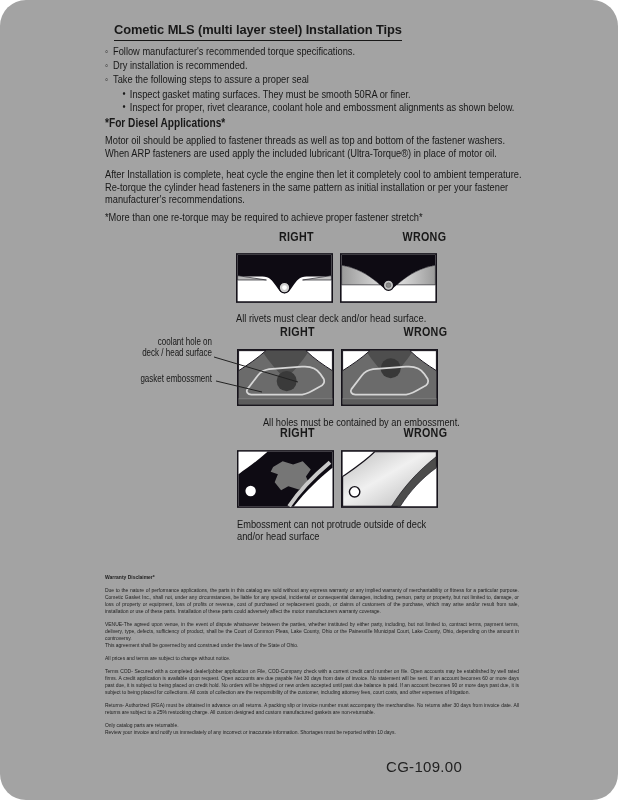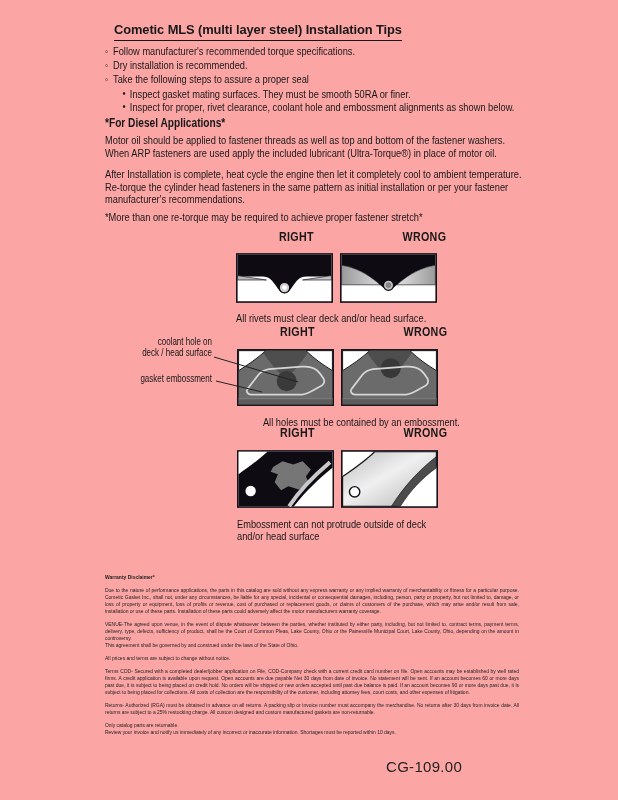--- a/index.html
+++ b/index.html
@@ -1,18 +1,18 @@
 <!DOCTYPE html>
 <html><head>
 <meta charset="utf-8">
 <style>
   * { margin:0; padding:0; box-sizing:border-box; }
   html,body { background:#ffffff; }
   body { font-family:"Liberation Sans","DejaVu Sans",sans-serif; color:#181818; }
-  .page { position:relative; width:618px; height:800px; background:#fca5a5; overflow:hidden; }
+  .page { position:relative; width:618px; height:800px; background:#a3a3a3; overflow:hidden;border-radius:26px; }
 
   .cx { transform:scaleX(0.8); transform-origin:0 0; }
 
   .title { position:absolute; left:114px; top:22px; font-size:12.9px; font-weight:bold;
            letter-spacing:-0.1px; white-space:nowrap; border-bottom:1.6px solid #181818;
            padding-bottom:3px; }
 
   .bullets { position:absolute; left:105px; top:44px; width:560px; font-size:11.6px; }
   .bullet { position:relative; padding-left:10px; line-height:14.2px; }
   .bullet::before { content:"◦"; position:absolute; left:0; top:0; font-size:11px; }

